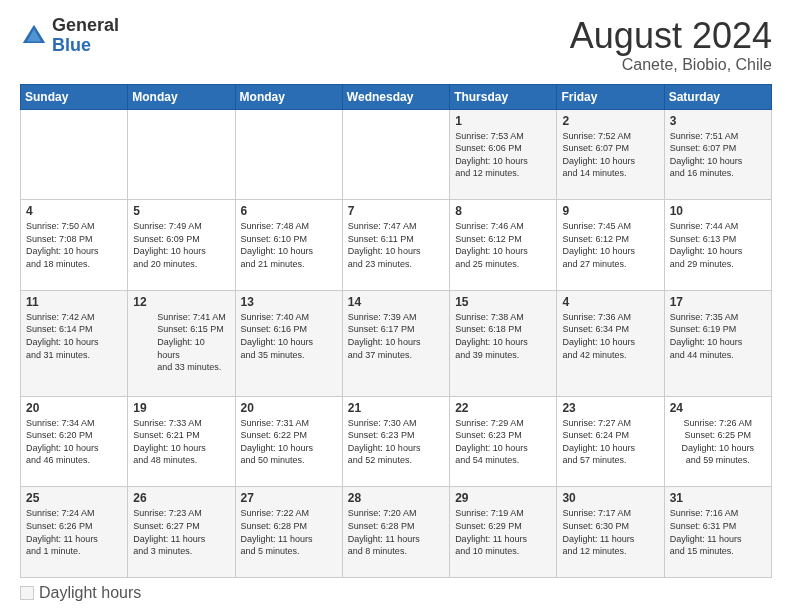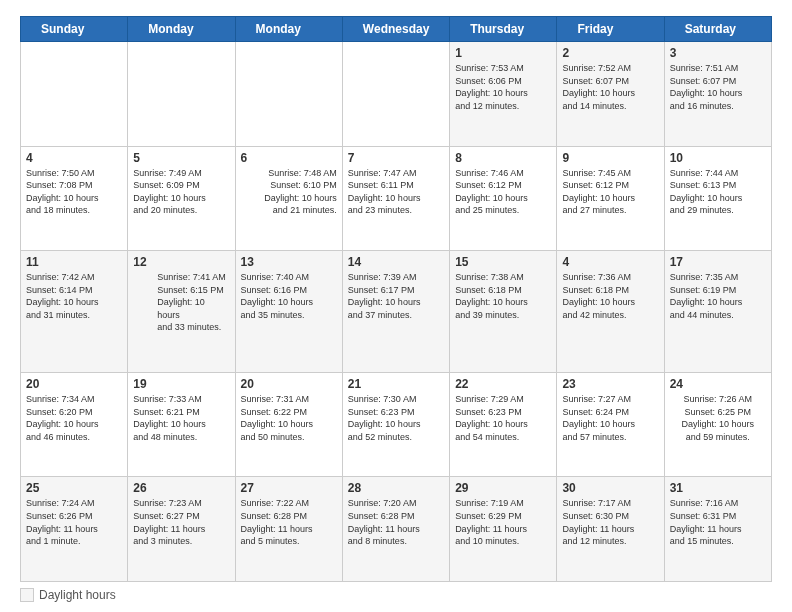--- a/index.html
+++ b/index.html
@@ -58,21 +58,21 @@
       border: 1px solid #ccc;
       border-collapse: collapse;
       width: 100%;
       table-layout: fixed;
     }
     .calendar th {
       background: #2a6db5;
       color: #fff;
       font-size: 12px;
       font-weight: 600;
-      padding: 5px 20px;
+      padding: 5px 4px;
       text-align: left;
       border: 1px solid #1a5a9a;
     }
     .calendar td {
       border: 1px solid #ccc;
       vertical-align: top;
       padding: 4px 5px;
       font-size: 9.5px;
       color: #333;
       background: #fff;
@@ -94,39 +94,55 @@
     .day-info {
       font-size: 9px;
       line-height: 1.4;
       color: #333;
     }
     .empty-cell { background: #fff !important; }
     .legend {
       display: flex;
       gap: 20px;
       margin-top: 6px;
-      font-size: 12px;
+      font-size: 16px;
       color: #555;
       align-items: center;
     }
     .legend-item {
       display: flex;
       align-items: center;
       gap: 5px;
     }
     .legend-box {
       width: 14px;
       height: 14px;
       border: 1px solid #ccc;
     }
   </style>
 </head>
 <body>
 
 <div class="page">
+  <div class="header">
+    <div class="logo">
+      <svg class="logo-icon" viewBox="0 0 40 40">
+        <polygon points="20,4 36,30 4,30" fill="#2a6db5"></polygon>
+        <polygon points="20,10 30,28 10,28" fill="#6aafe6" opacity="0.6"></polygon>
+      </svg>
+      <div class="logo-text">
+        <span class="logo-general">General</span><br>
+        <span class="logo-blue">Blue</span>
+      </div>
+    </div>
+    <div class="title-block">
+      <div class="month-year">August 2024</div>
+      <div class="location">Canete, Biobio, Chile</div>
+    </div>
+  </div>
 
   <table class="calendar">
     <thead>
       <tr>
       <th>Sunday</th>
           <th>Monday</th>
           <th>Monday</th>
           <th>Wednesday</th>
           <th>Thursday</th>
           <th>Friday</th>
@@ -171,21 +187,21 @@
           </td>
           <td>
             <span class="day-num">5</span>
             <div class="day-info" style="white-space: pre-line;">Sunrise: 7:49 AM
 Sunset: 6:09 PM
 Daylight: 10 hours
 and 20 minutes.</div>
           </td>
           <td>
             <span class="day-num">6</span>
-            <div class="day-info" style="white-space: pre-line; text-align: right;">Sunrise: 7:48 AM
+            <div class="day-info" style="white-space: pre-line;">Sunrise: 7:48 AM
 Sunset: 6:10 PM
 Daylight: 10 hours
 and 21 minutes.</div>
           </td>
           <td>
             <span class="day-num">7</span>
             <div class="day-info" style="white-space: pre-line;">Sunrise: 7:47 AM
 Sunset: 6:11 PM
 Daylight: 10 hours
 and 23 minutes.</div>
@@ -244,21 +260,21 @@
           <td>
             <span class="day-num">15</span>
             <div class="day-info" style="white-space: pre-line;">Sunrise: 7:38 AM
 Sunset: 6:18 PM
 Daylight: 10 hours
 and 39 minutes.</div>
           </td>
           <td>
             <span class="day-num">4</span>
             <div class="day-info" style="white-space: pre-line;">Sunrise: 7:36 AM
-Sunset: 6:18 PM
+Sunset: 6:34 PM
 Daylight: 10 hours
 and 42 minutes.</div>
           </td>
           <td>
             <span class="day-num">17</span>
             <div class="day-info" style="white-space: pre-line;">Sunrise: 7:35 AM
 Sunset: 6:19 PM
 Daylight: 10 hours
 and 44 minutes.</div>
           </td>

